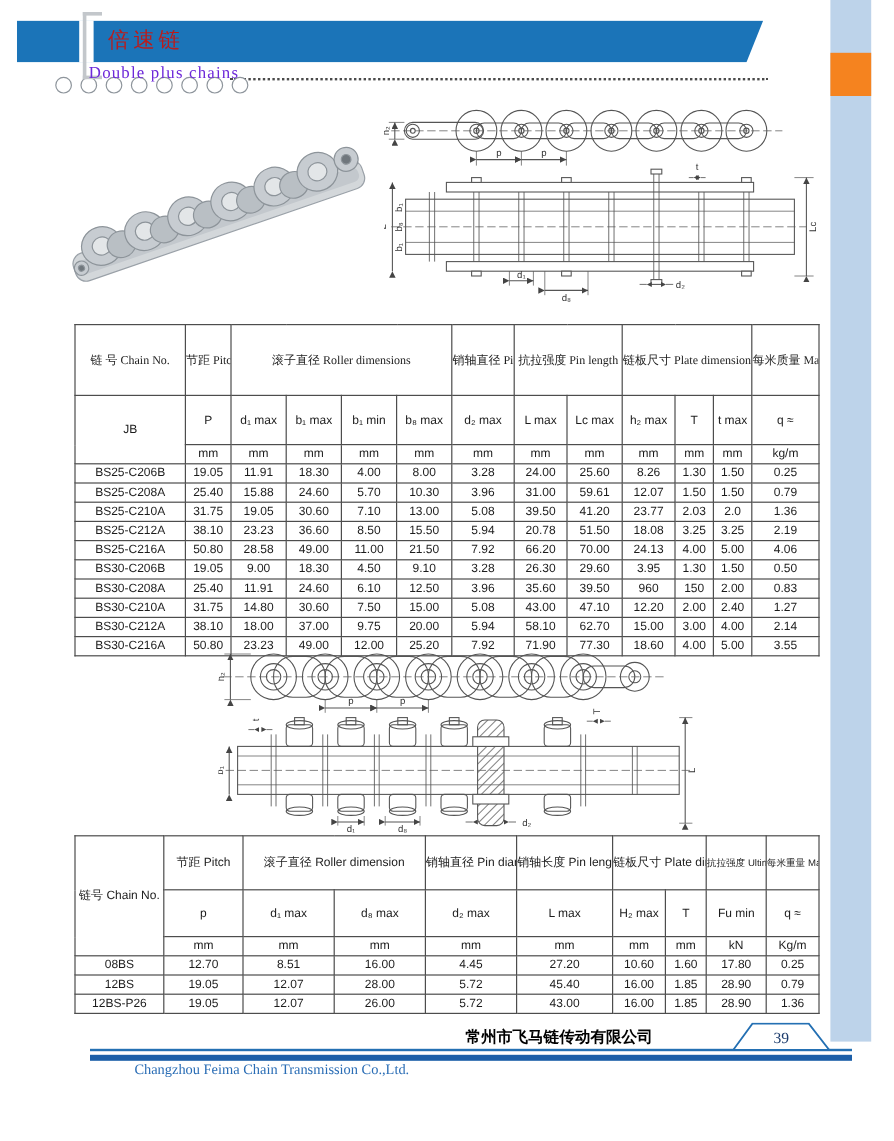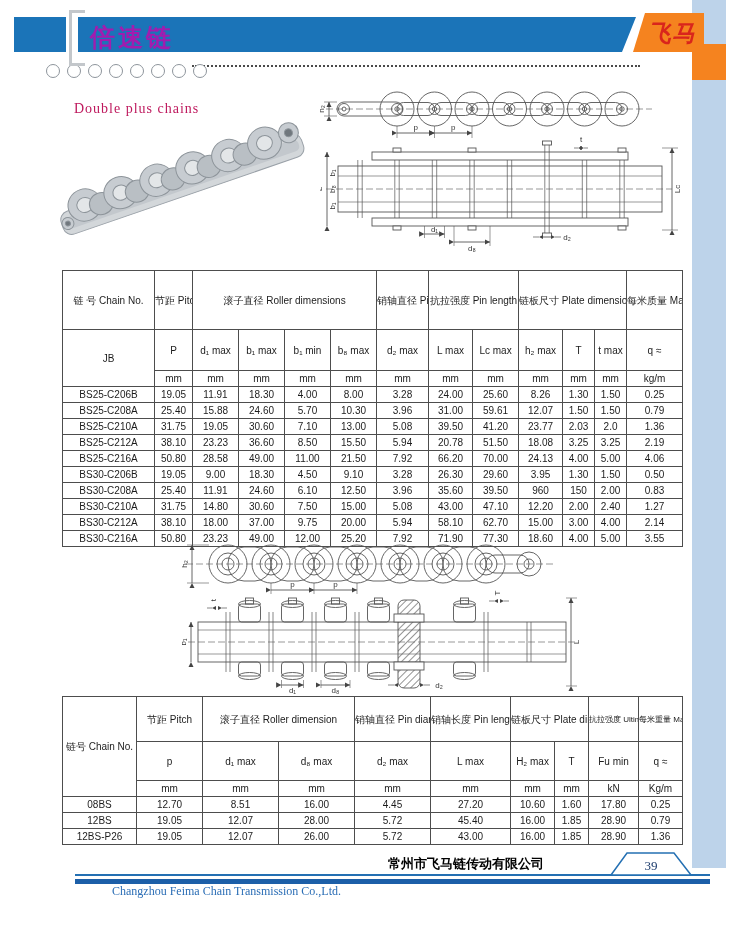--- a/index.html
+++ b/index.html
@@ -4,42 +4,42 @@
 <style>
   html,body{margin:0;padding:0;background:#e9e9e9;}
   .page{position:relative;width:745px;height:951px;background:#ffffff;margin:0 auto;
         font-family:"Liberation Sans","DejaVu Sans",sans-serif;overflow:hidden;}
 
   
   .side-strip{position:absolute;left:692px;top:0;width:34px;height:868px;background:#BDD3EA;}
   .strip-orange{position:absolute;left:692px;top:44px;width:34px;height:36px;background:#F5831F;}
   .banner{position:absolute;left:14px;top:17px;width:622px;height:35px;background:#1B74B8;
           clip-path:polygon(0 0,100% 0,calc(100% - 14px) 100%,0 100%);z-index:1;}
-  .banner-title{position:absolute;left:90px;top:21px;z-index:4;color:#a21caf;font-size:25px;
-          font-weight:bold;letter-spacing:3px;}
+  .banner-title{position:absolute;left:90px;top:21px;z-index:4;color:#b91c1c;font-size:18px;
+          font-weight:normal;letter-spacing:3px;}
   .logo-box{position:absolute;left:630px;top:13px;width:74px;height:39px;background:#F5831F;
           clip-path:polygon(15px 0,100% 0,100% 100%,3px 100%);z-index:2;}
   .logo-text{position:absolute;left:18px;top:5px;color:#D9251C;font-size:23px;font-weight:bold;
           font-style:italic;font-family:"Liberation Serif","DejaVu Serif",serif;letter-spacing:1px;}
   .bracket-notch{position:absolute;left:66px;top:17px;width:12px;height:35px;background:#fff;z-index:2;}
   .bracket{position:absolute;left:69px;top:10px;width:13px;height:50px;z-index:3;
           border-left:3.5px solid #c3c7cb;border-top:3.5px solid #c3c7cb;border-bottom:3.5px solid #c3c7cb;}
-  .subheader{position:absolute;left:74px;top:54px;font-size:14px;color:#be185d;
-          font-family:"Liberation Serif","DejaVu Serif",serif;letter-spacing:1px;z-index:3;margin-top:47px;}
+  .subheader{position:absolute;left:74px;top:54px;font-size:14px;color:#6d28d9;
+          font-family:"Liberation Serif","DejaVu Serif",serif;letter-spacing:1px;z-index:3;}
   .dotline{position:absolute;left:192px;top:56px;width:448px;height:9px;border-bottom:2px dotted #4a4a4a;}
   .circles{position:absolute;left:46px;top:64px;display:flex;gap:7px;}
   .circles span{width:12px;height:12px;border:1.6px solid #8e959c;border-radius:50%;display:block;background:#fff;}
 
   
   table{border-collapse:collapse;table-layout:fixed;position:absolute;background:#fff;}
   .t1{left:62px;top:270px;width:620px;}
   .t2{left:62px;top:696px;width:620px;}
   td{border:1px solid #4d4d4d;text-align:center;vertical-align:middle;white-space:pre-line;
      font-size:10px;color:#1c1c1c;padding:0;line-height:1.25;overflow:hidden;}
-  .t1 .hrow td{height:58px;}
+  .t1 .hrow td{height:58px;font-family:Liberation Serif, serif;}
   .t1 .srow td{height:40px;}
   .t1 .urow td,.t1 tbody td{height:15px;line-height:15px;white-space:nowrap;}
   .t2 .hrow td{height:44px;}
   .t2 .srow td{height:38px;}
   .t2 .urow td,.t2 tbody td{height:15px;line-height:15px;white-space:nowrap;}
   td.xs{font-size:8px;line-height:1.15;}
   .srow td{font-size:10px;}
 
   
   .photo{position:absolute;left:48px;top:84px;}
@@ -59,23 +59,20 @@
 <body>
 
 <div class="page">
 
   <div class="side-strip"></div>
   <div class="strip-orange"></div>
   <div class="banner"></div>
   <div class="bracket-notch"></div>
   <div class="bracket"></div>
   <div class="banner-title">倍速链</div>
-  <div class="logo-box">
-    <span class="logo-text">飞马</span>
-  </div>
   <div class="subheader">Double plus chains</div>
   <div class="dotline"></div>
   <div class="circles">
     <span></span>
       <span></span>
       <span></span>
       <span></span>
       <span></span>
       <span></span>
       <span></span>

